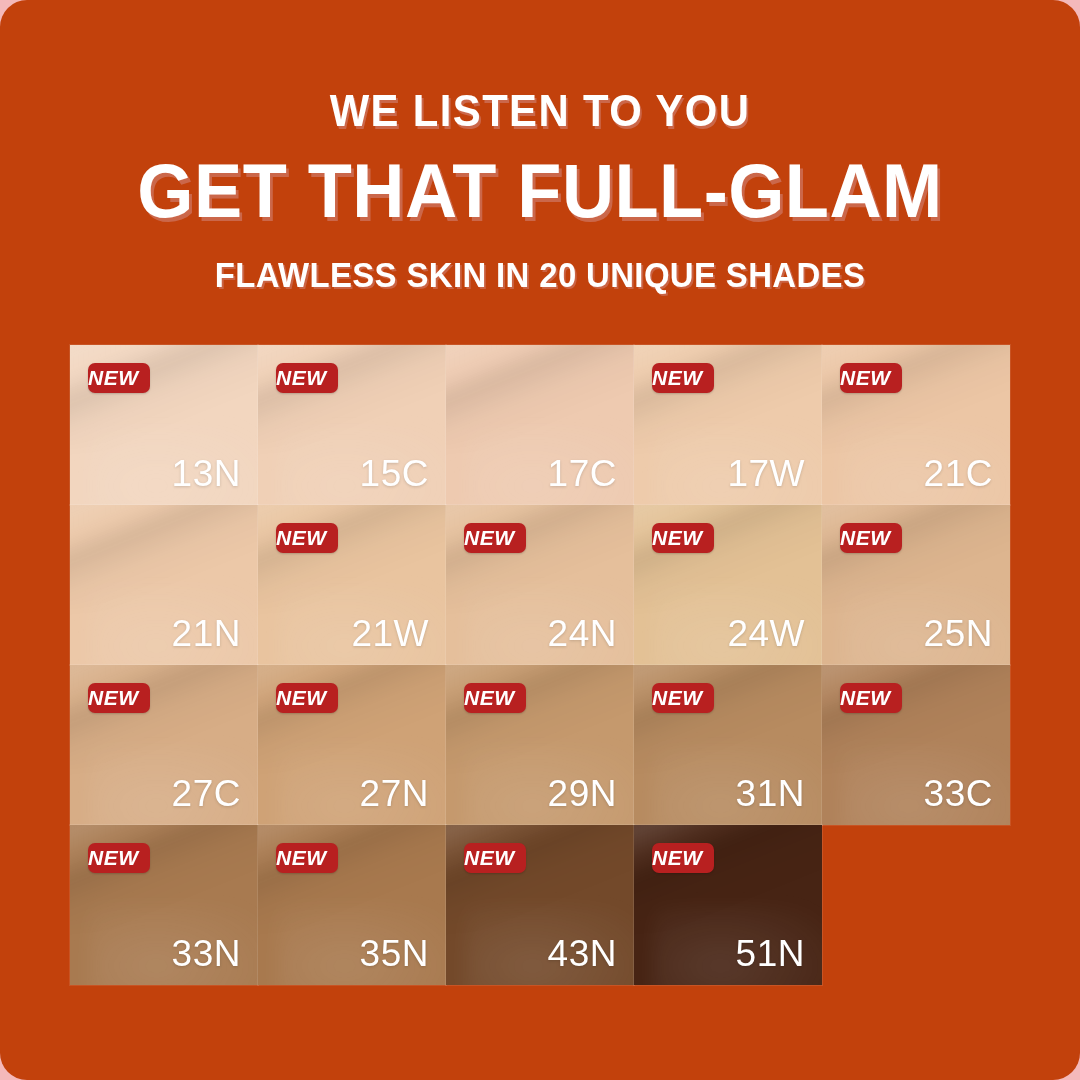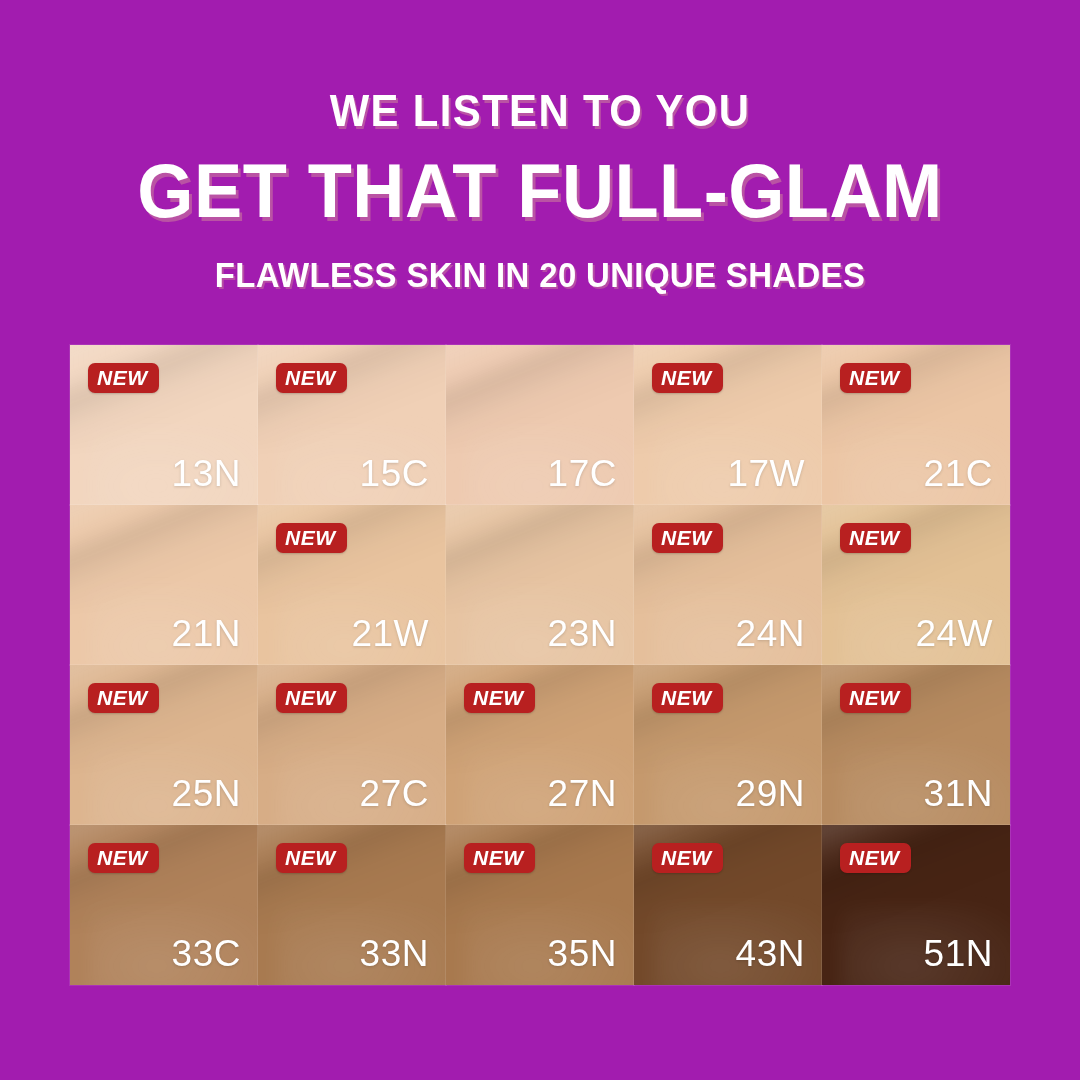--- a/index.html
+++ b/index.html
@@ -102,41 +102,41 @@
 
   .badge {
     position:absolute;
     left:18px; top:18px;
     background:#b82020;
     color:#ffffff;
     font-size:21px;
     font-weight:bold;
     font-style:italic;
     letter-spacing:0.5px;
-    padding:4px 11px 5px 9px;
+    padding:4px 11px 5px 0;
     border-radius:7px;
     line-height:1;
     box-shadow:0 1px 2px rgba(0,0,0,.18);
   }
 
   .shade-name {
     position:absolute;
     right:17px; bottom:13px;
     color:#ffffff;
     font-size:37px;
     font-weight:normal;
     letter-spacing:0.5px;
     line-height:1;
     text-shadow:0 1px 3px rgba(0,0,0,.16);
   }
 </style>
 </head>
 <body style="background: rgb(244, 185, 186);">
 
-<div class="poster" style="background: #a21caf;">
+<div class="poster" style="background: #c2410c; border-radius: 27px;">
 
   <div class="headings">
     <div class="eyebrow">WE LISTEN TO YOU</div>
     <div class="headline">GET THAT FULL-GLAM</div>
     <div class="subhead">FLAWLESS SKIN IN 20 UNIQUE SHADES</div>
   </div>
 
   <div class="grid">
       <div class="swatch" style="background: rgb(242, 214, 191);">
         <div class="smear"></div>
@@ -171,25 +171,20 @@
         <div class="smear"></div>
         <div class="smear2"></div>
         <div class="shade-name">21N</div>
       </div>
       <div class="swatch" style="background: rgb(233, 196, 159);">
         <div class="smear"></div>
         <div class="smear2"></div>
         <div class="badge" style="background: rgb(184, 32, 32); color: rgb(255, 255, 255);">NEW</div>
         <div class="shade-name">21W</div>
       </div>
-      <div class="swatch" style="background: rgb(231, 196, 162);">
-        <div class="smear"></div>
-        <div class="smear2"></div>
-        <div class="shade-name">23N</div>
-      </div>
       <div class="swatch" style="background: rgb(229, 191, 155);">
         <div class="smear"></div>
         <div class="smear2"></div>
         <div class="badge" style="background: rgb(184, 32, 32); color: rgb(255, 255, 255);">NEW</div>
         <div class="shade-name">24N</div>
       </div>
       <div class="swatch" style="background: rgb(227, 193, 149);">
         <div class="smear"></div>
         <div class="smear2"></div>
         <div class="badge" style="background: rgb(184, 32, 32); color: rgb(255, 255, 255);">NEW</div>

